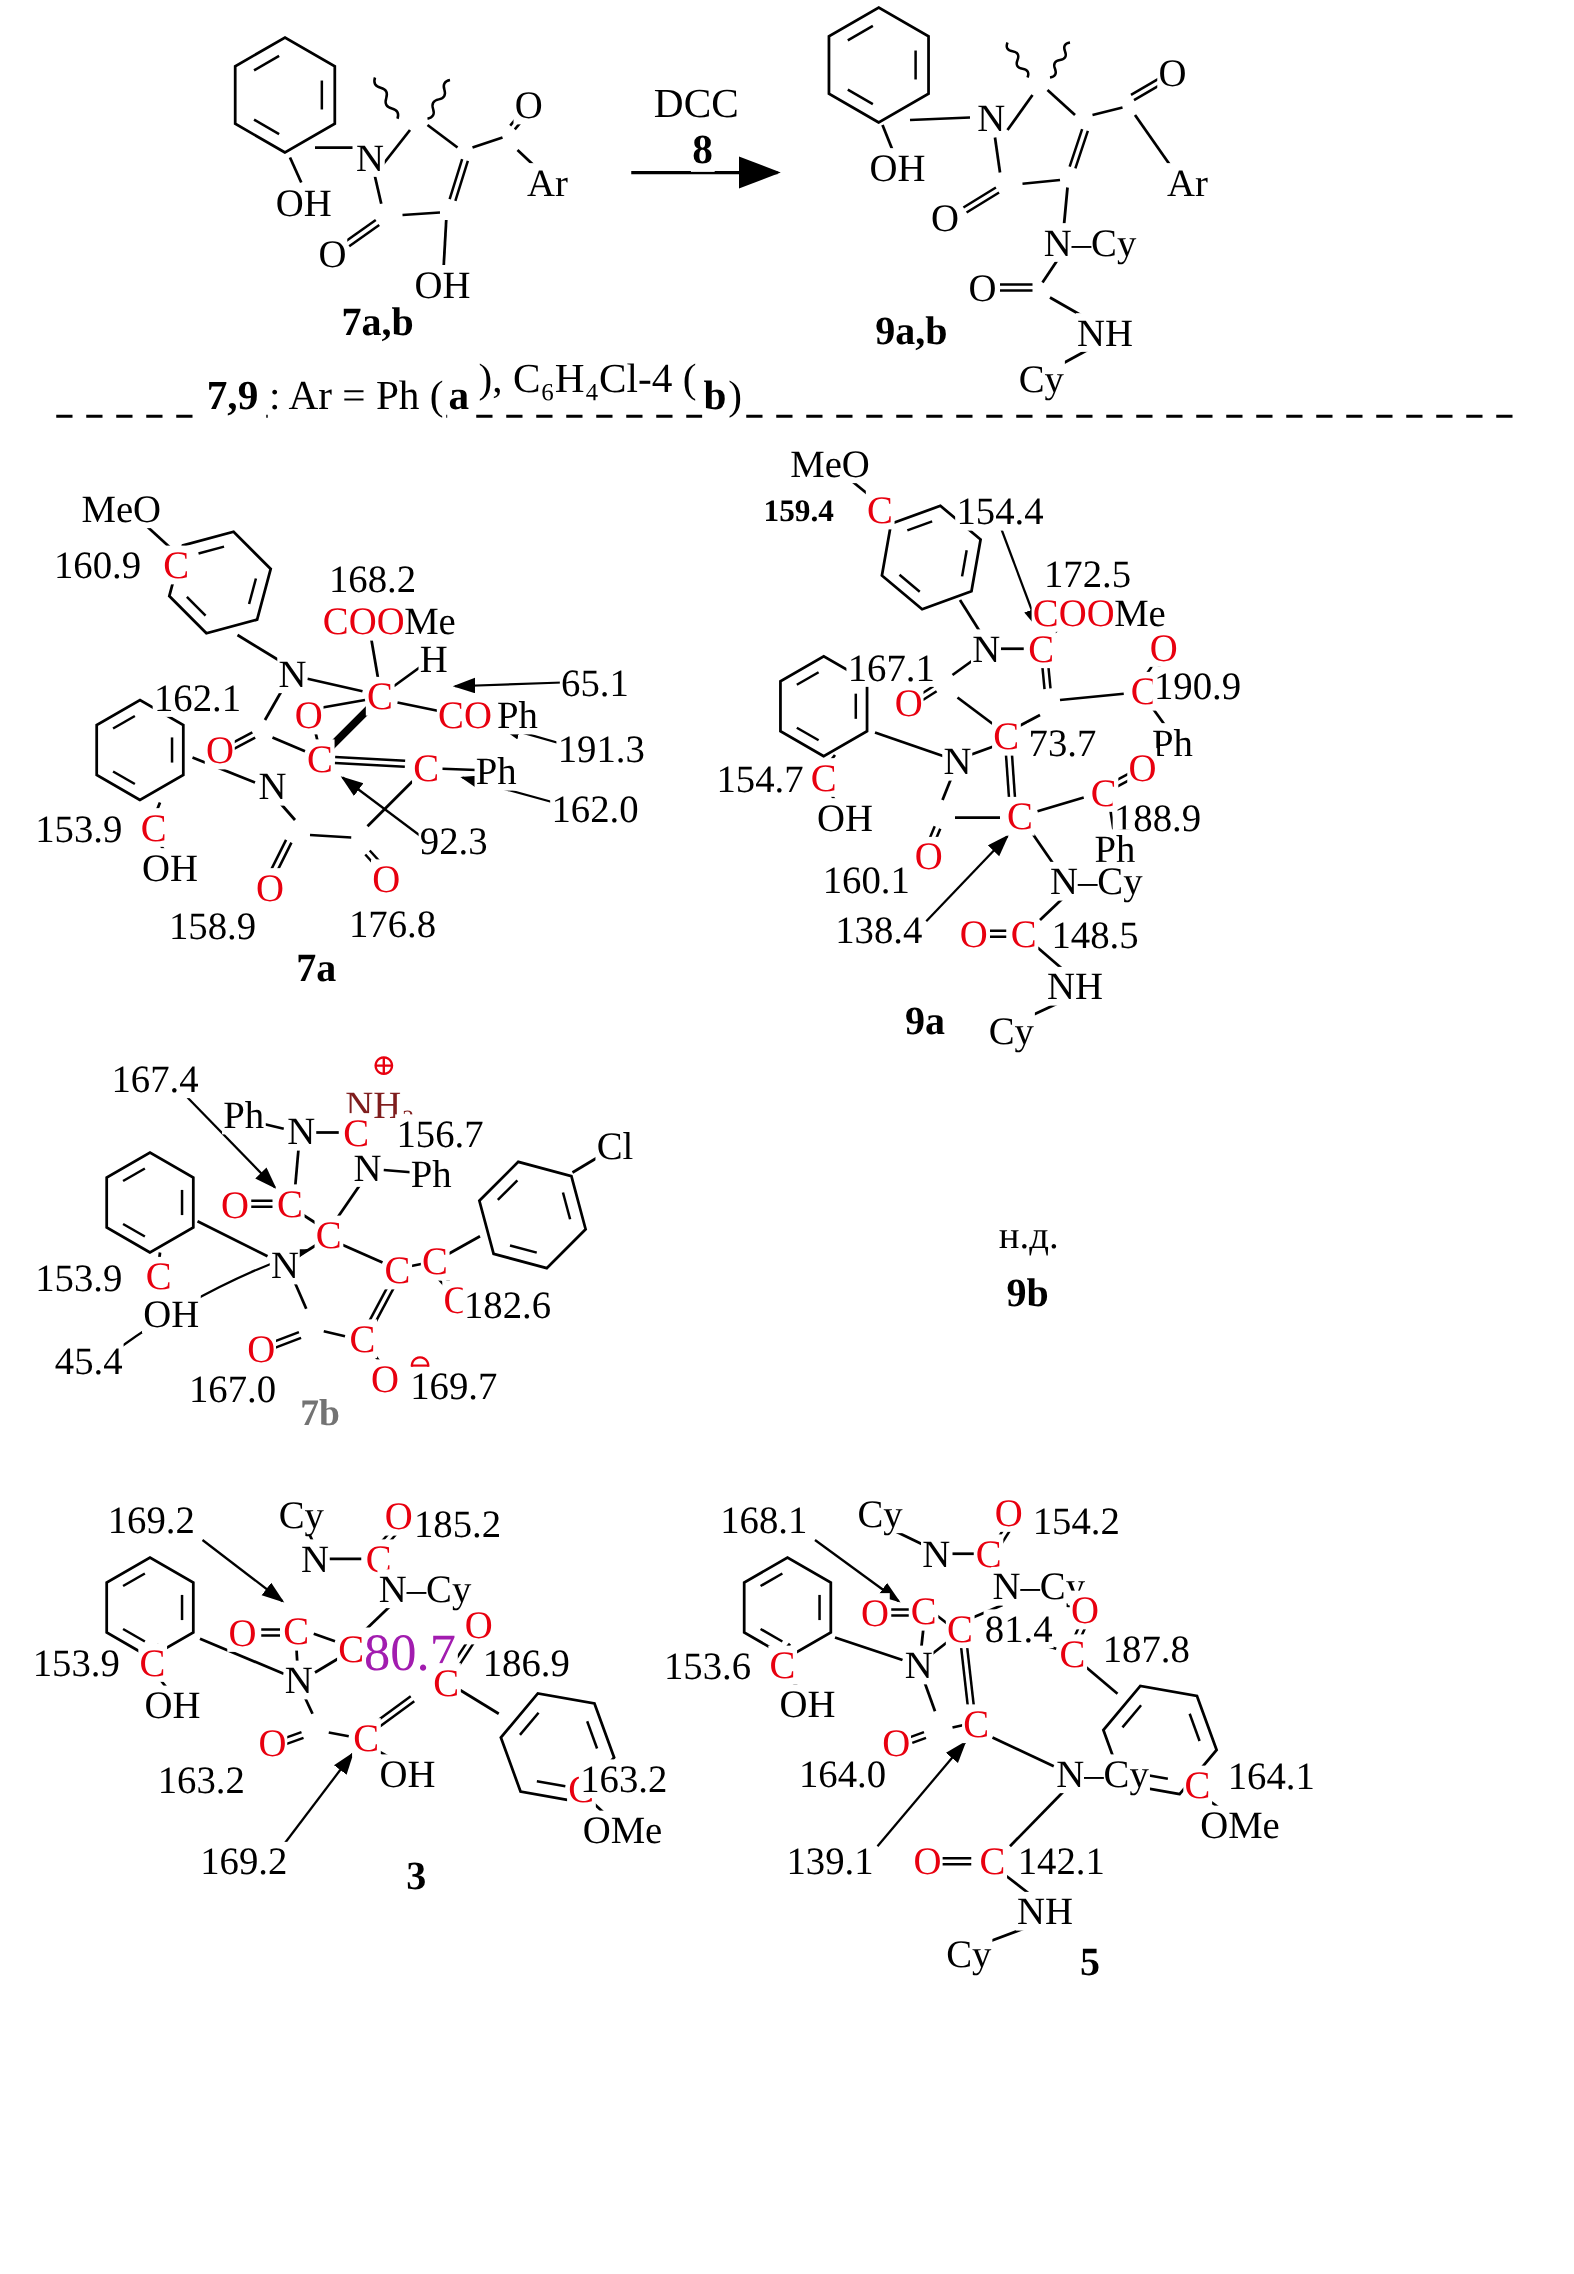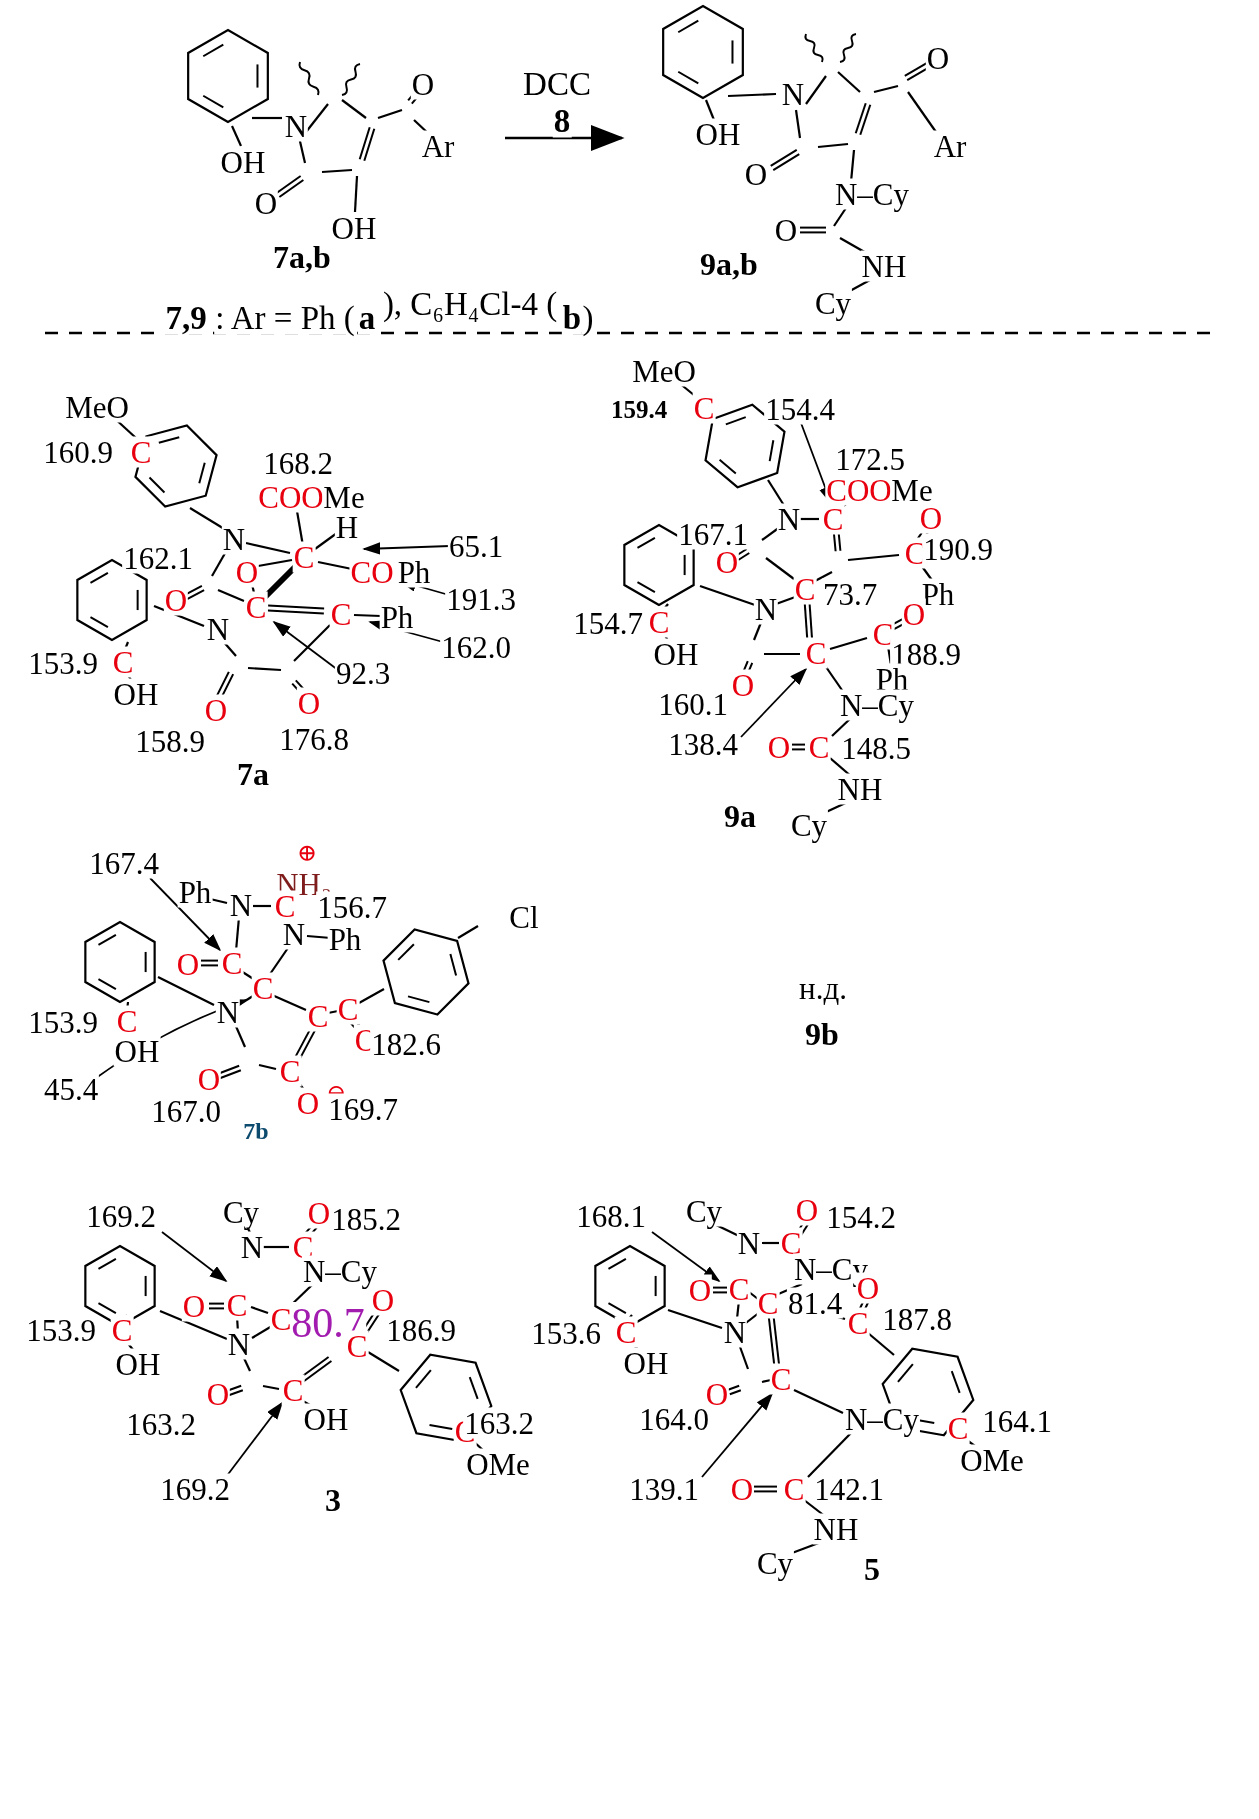--- a/index.html
+++ b/index.html
@@ -389,40 +389,40 @@
       <span class="lbl" style="left: 740px; top: 816px; color: rgb(0, 0, 0); font-size: 32px; font-weight: 700;">9a</span>
       <span class="lbl" style="left: 124px; top: 863px; color: rgb(0, 0, 0); font-size: 31px; font-weight: 400;">167.4</span>
       <span class="lbl" style="left: 195px; top: 892px; color: rgb(0, 0, 0); font-size: 31px; font-weight: 400;">Ph</span>
       <span class="lbl" style="left: 307px; top: 853px; color: rgb(232, 0, 15); font-size: 24px; font-weight: 400;">⊕</span>
       <span class="lbl" style="left: 304px; top: 884px; color: #7f1d1d; font-size: 31px; font-weight: 400;">NH₂</span>
       <span class="lbl" style="left: 241px; top: 905px; color: rgb(0, 0, 0); font-size: 31px; font-weight: 400;">N</span>
       <span class="lbl" style="left: 285px; top: 906px; color: rgb(232, 0, 15); font-size: 31px; font-weight: 400;">C</span>
       <span class="lbl" style="left: 352px; top: 907px; color: rgb(0, 0, 0); font-size: 31px; font-weight: 400;">156.7</span>
       <span class="lbl" style="left: 294px; top: 934px; color: rgb(0, 0, 0); font-size: 31px; font-weight: 400;">N</span>
       <span class="lbl" style="left: 345px; top: 939px; color: rgb(0, 0, 0); font-size: 31px; font-weight: 400;">Ph</span>
-      <span class="lbl" style="left: 492px; top: 917px; color: rgb(0, 0, 0); font-size: 31px; font-weight: 400; margin-left: 32px;">Cl</span>
+      <span class="lbl" style="left: 492px; top: 917px; color: rgb(0, 0, 0); font-size: 31px; font-weight: 400;">Cl</span>
       <span class="lbl" style="left: 188px; top: 964px; color: rgb(232, 0, 15); font-size: 31px; font-weight: 400;">O</span>
       <span class="lbl" style="left: 232px; top: 963px; color: rgb(232, 0, 15); font-size: 31px; font-weight: 400;">C</span>
       <span class="lbl" style="left: 263px; top: 988px; color: rgb(232, 0, 15); font-size: 31px; font-weight: 400;">C</span>
       <span class="lbl" style="left: 63px; top: 1022px; color: rgb(0, 0, 0); font-size: 31px; font-weight: 400;">153.9</span>
       <span class="lbl" style="left: 127px; top: 1021px; color: rgb(232, 0, 15); font-size: 31px; font-weight: 400;">C</span>
       <span class="lbl" style="left: 228px; top: 1012px; color: rgb(0, 0, 0); font-size: 31px; font-weight: 400;">N</span>
       <span class="lbl" style="left: 137px; top: 1051px; color: rgb(0, 0, 0); font-size: 31px; font-weight: 400;">OH</span>
       <span class="lbl" style="left: 71px; top: 1089px; color: rgb(0, 0, 0); font-size: 31px; font-weight: 400;">45.4</span>
       <span class="lbl" style="left: 318px; top: 1016px; color: rgb(232, 0, 15); font-size: 31px; font-weight: 400;">C</span>
       <span class="lbl" style="left: 348px; top: 1009px; color: rgb(232, 0, 15); font-size: 31px; font-weight: 400;">C</span>
       <span class="lbl" style="left: 366px; top: 1040px; color: rgb(232, 0, 15); font-size: 31px; font-weight: 400;">O</span>
       <span class="lbl" style="left: 406px; top: 1044px; color: rgb(0, 0, 0); font-size: 31px; font-weight: 400;">182.6</span>
       <span class="lbl" style="left: 209px; top: 1079px; color: rgb(232, 0, 15); font-size: 31px; font-weight: 400;">O</span>
       <span class="lbl" style="left: 186px; top: 1111px; color: rgb(0, 0, 0); font-size: 31px; font-weight: 400;">167.0</span>
       <span class="lbl" style="left: 290px; top: 1071px; color: rgb(232, 0, 15); font-size: 31px; font-weight: 400;">C</span>
       <span class="lbl" style="left: 308px; top: 1103px; color: rgb(232, 0, 15); font-size: 31px; font-weight: 400;">O</span>
       <span class="lbl" style="left: 336px; top: 1093px; color: rgb(232, 0, 15); font-size: 24px; font-weight: 400;">⊖</span>
       <span class="lbl" style="left: 363px; top: 1109px; color: rgb(0, 0, 0); font-size: 31px; font-weight: 400;">169.7</span>
-      <span class="lbl" style="left: 256px; top: 1131px; color: #0c4a6e; font-size: 24px; font-weight: 700;">7b</span>
+      <span class="lbl" style="left: 256px; top: 1131px; color: #737373; font-size: 30px; font-weight: 700;">7b</span>
       <span class="lbl" style="left: 823px; top: 988px; color: rgb(0, 0, 0); font-size: 31px; font-weight: 400;">н.д.</span>
       <span class="lbl" style="left: 822px; top: 1034px; color: rgb(0, 0, 0); font-size: 32px; font-weight: 700;">9b</span>
       <span class="lbl" style="left: 121px; top: 1216px; color: rgb(0, 0, 0); font-size: 31px; font-weight: 400;">169.2</span>
       <span class="lbl" style="left: 241px; top: 1212px; color: rgb(0, 0, 0); font-size: 31px; font-weight: 400;">Cy</span>
       <span class="lbl" style="left: 252px; top: 1247px; color: rgb(0, 0, 0); font-size: 31px; font-weight: 400;">N</span>
       <span class="lbl" style="left: 303px; top: 1247px; color: rgb(232, 0, 15); font-size: 31px; font-weight: 400;">C</span>
       <span class="lbl" style="left: 319px; top: 1213px; color: rgb(232, 0, 15); font-size: 31px; font-weight: 400;">O</span>
       <span class="lbl" style="left: 366px; top: 1219px; color: rgb(0, 0, 0); font-size: 31px; font-weight: 400;">185.2</span>
       <span class="lbl" style="left: 340px; top: 1271px; color: rgb(0, 0, 0); font-size: 31px; font-weight: 400;">N–Cy</span>
       <span class="lbl" style="left: 194px; top: 1306px; color: rgb(232, 0, 15); font-size: 31px; font-weight: 400;">O</span>

